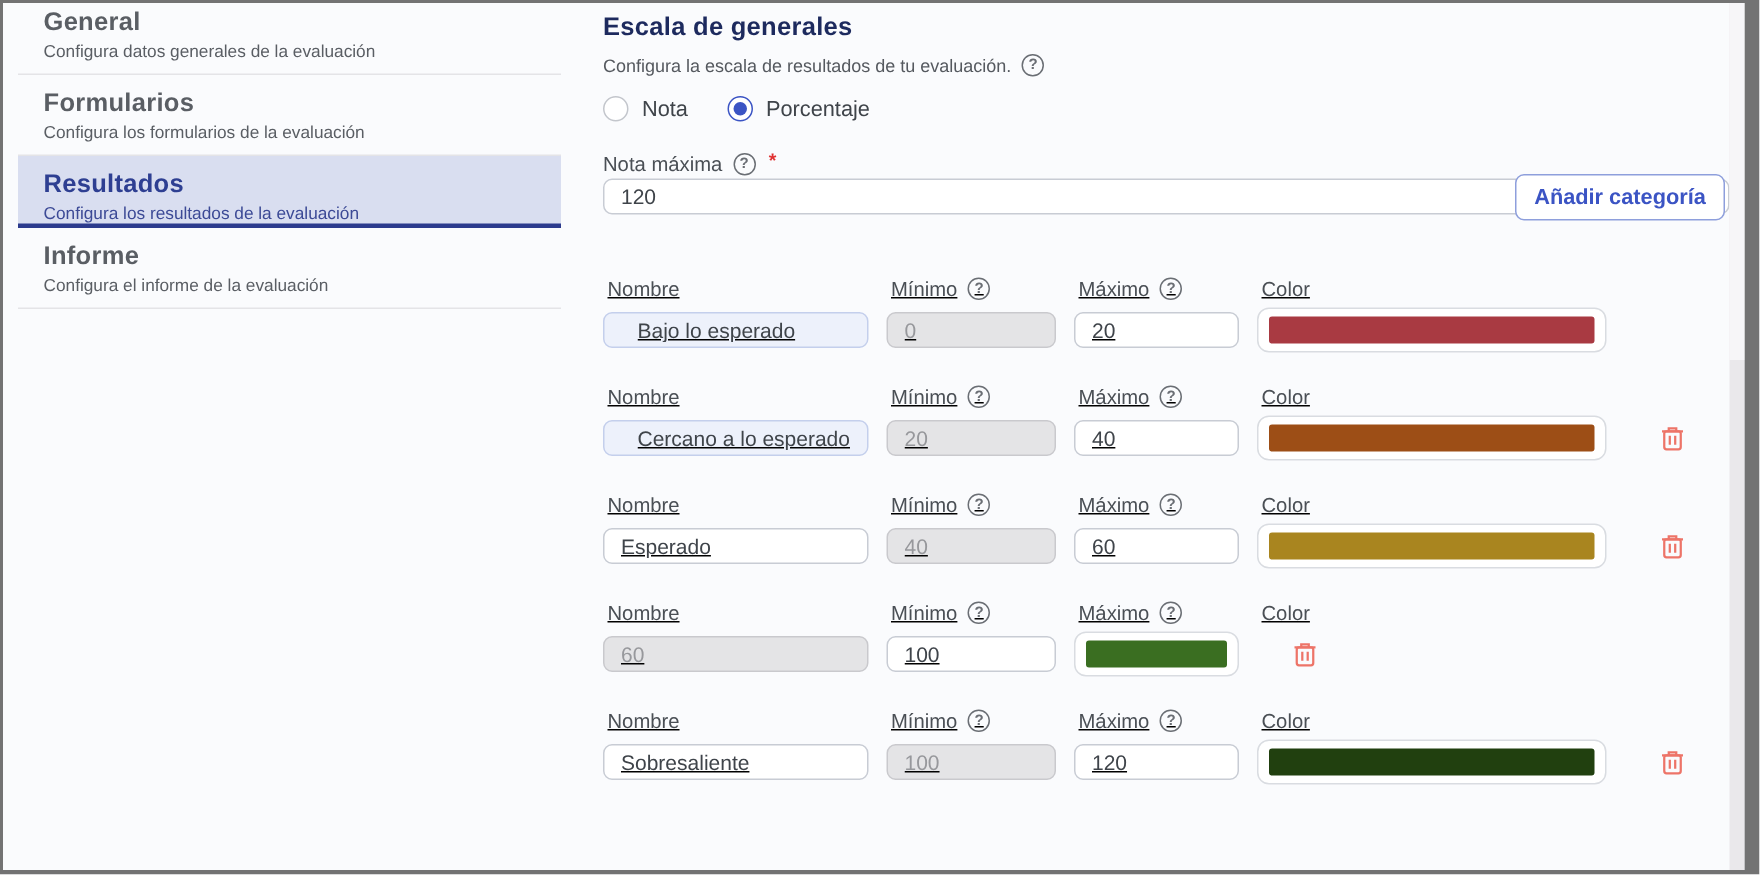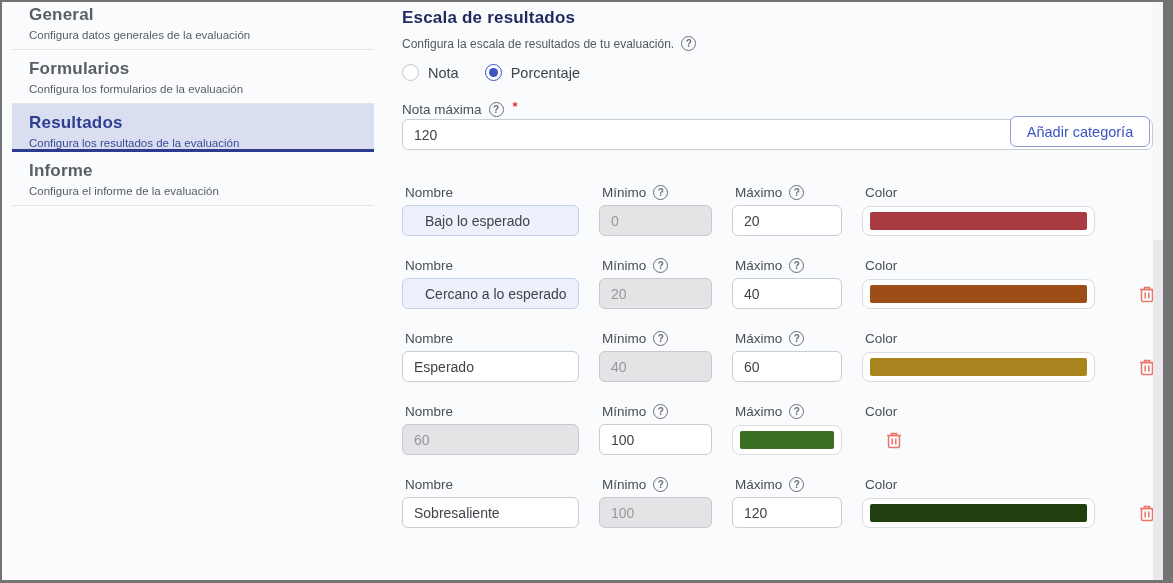--- a/index.html
+++ b/index.html
@@ -33,32 +33,32 @@
   .radio-opt { display:flex; align-items:center; gap:9px; cursor:pointer; }
   .radio-circle { width:17px; height:17px; border:1.5px solid #c3c6cc; border-radius:50%; background:#fff; position:relative; }
   .radio-circle.checked { border-color:#3b54c4; }
   .radio-circle.checked::after { content:""; position:absolute; left:3px; top:3px; width:9px; height:9px; border-radius:50%; background:#3b54c4; }
   .radio-label { font-size:14.5px; color:#3f444a; }
 
   .field-label { font-size:13.5px; color:#4a4f55; display:flex; align-items:center; gap:7px; }
   .max-label { position:absolute; left:0; top:100px; }
   .required { color:#e03131; font-size:13px; font-weight:700; margin-left:2px; position:relative; top:-3px; }
 
-  input.txt { height:31px; border:1px solid #c8ccd4; border-radius:6px; background:#fff; font-family:"Liberation Sans",sans-serif;
+  input.txt { height:24px; border:1px solid #c8ccd4; border-radius:6px; background:#fff; font-family:"Liberation Sans",sans-serif;
               font-size:14px; color:#3f444a; padding:0 11px; outline:none; width:100%; }
   input.txt:disabled { background:#e4e4e6; color:#97989c; border-color:#c9c9cd; }
   input.txt.highlight { background:#edf1fb; border-color:#c4cfec;padding-left:22px; }
   .max-grade-input { position:absolute; left:0; top:117px; width:166px; }
 
   .add-btn { position:absolute; left:608px; top:114px; width:140px; height:31px; background:#fff; border:1px solid #8e9fdc;
-             border-radius:6px; color:#3b54c4; font-size:14.5px; font-weight:400; font-family:"Liberation Sans",sans-serif; cursor:pointer; }
+             border-radius:6px; color:#3b54c4; font-size:14.5px; font-weight:700; font-family:"Liberation Sans",sans-serif; cursor:pointer; }
 
   .rows { position:absolute; left:0; top:183px; width:751px; }
   .cat-row { margin-bottom:22px; }
-  .grid { display:grid; grid-template-columns:177px 113px 110px 233px 30px; column-gap:20px; align-items:center; }
+  .grid { display:grid; grid-template-columns:177px 113px 110px 233px 30px; column-gap:12px; align-items:center;text-decoration:underline; }
   .grid.labels { margin-bottom:5px; margin-left:3px; }
   .color-field { height:30px; border:1px solid #d9dce1; border-radius:8px; background:#fff; padding:5px 7px; cursor:pointer; }
   .color-bar { width:100%; height:100%; border-radius:2px; }
   .trash-cell { display:flex; justify-content:flex-start; padding-left:24px; }
   .trash-btn { width:16px; height:18px; cursor:pointer; background:none; border:none; padding:0; }
 </style>
 </head>
 <body>
 
 <div class="frame">
@@ -82,21 +82,21 @@
         </div>
 
         <div class="side-item">
           <div class="si-title">Informe</div>
           <div class="si-sub">Configura el informe de la evaluación</div>
         </div>
 
     </nav>
 
     <section class="main">
-      <h1 class="page-title">Escala de resultados</h1>
+      <h1 class="page-title">Escala de generales</h1>
 
       <div class="page-sub">
         <span>Configura la escala de resultados de tu evaluación.</span>
         <span class="help-icon"></span>
       </div>
 
       <div class="radios">
 
           <div class="radio-opt">
             <span class="radio-circle"></span>

